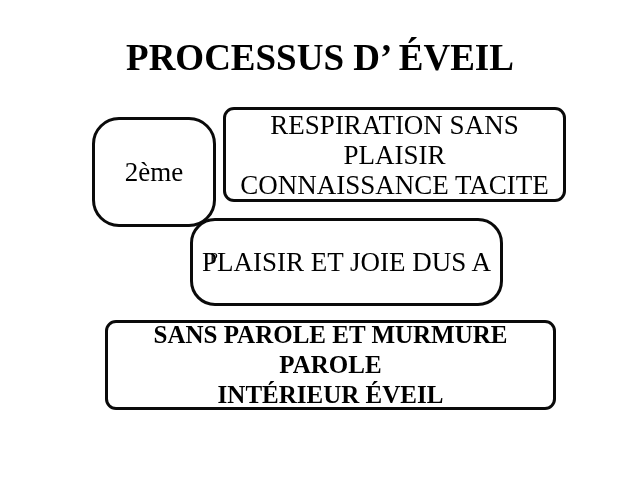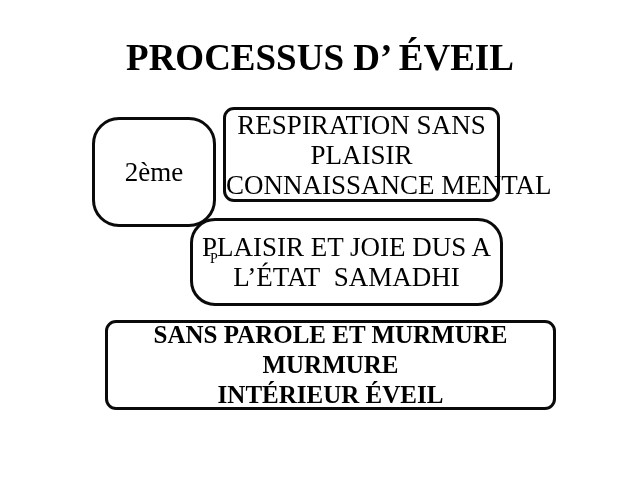--- a/index.html
+++ b/index.html
@@ -13,21 +13,21 @@
     white-space:nowrap;
   }
   .box{
     position:absolute;box-sizing:border-box;background:#ffffff;
     border:3px solid #0a0a0a;border-radius:11px;
     display:flex;flex-direction:column;justify-content:center;
     text-align:center;
   }
   .line{line-height:30px;font-size:27px;white-space:nowrap;}
   #box-week{left:92px;top:117px;width:124px;height:110px;border-radius:27px;}
-  #box-respiration{left:223px;top:107px;width:277px;height:95px;}
+  #box-respiration{left:223px;top:107px;width:343px;height:95px;}
   #box-plaisir{left:190px;top:218px;width:313px;height:88px;border-radius:25px;}
   #box-sans-parole{left:105px;top:320px;width:451px;height:90px;font-weight:bold;}
   #box-sans-parole .line{font-size:25px;}
   .stray-glyph{
     position:absolute;left:210px;top:252px;
     font-size:14px;line-height:1;font-weight:normal;
   }
 </style>
 </head>
 <body>
@@ -36,29 +36,28 @@
 
   <div class="slide-title">PROCESSUS D’ ÉVEIL</div>
 
   <div class="box" id="box-week">
     <div class="line">2ème</div>
   </div>
 
   <div class="box" id="box-respiration">
     <div class="line">RESPIRATION SANS</div>
     <div class="line">PLAISIR</div>
-    <div class="line">CONNAISSANCE MENTAL</div>
+    <div class="line">CONNAISSANCE TACITE</div>
   </div>
 
   <div class="box" id="box-plaisir">
     <div class="line">PLAISIR ET JOIE DUS A</div>
-    <div class="line">L’ÉTAT&nbsp; SAMADHI</div>
   </div>
 
   <span class="stray-glyph">P</span>
 
   <div class="box" id="box-sans-parole">
     <div class="line">SANS PAROLE ET MURMURE</div>
-    <div class="line">MURMURE</div>
+    <div class="line">PAROLE</div>
     <div class="line">INTÉRIEUR ÉVEIL</div>
   </div>
 
 </div>
 
 </body></html>

